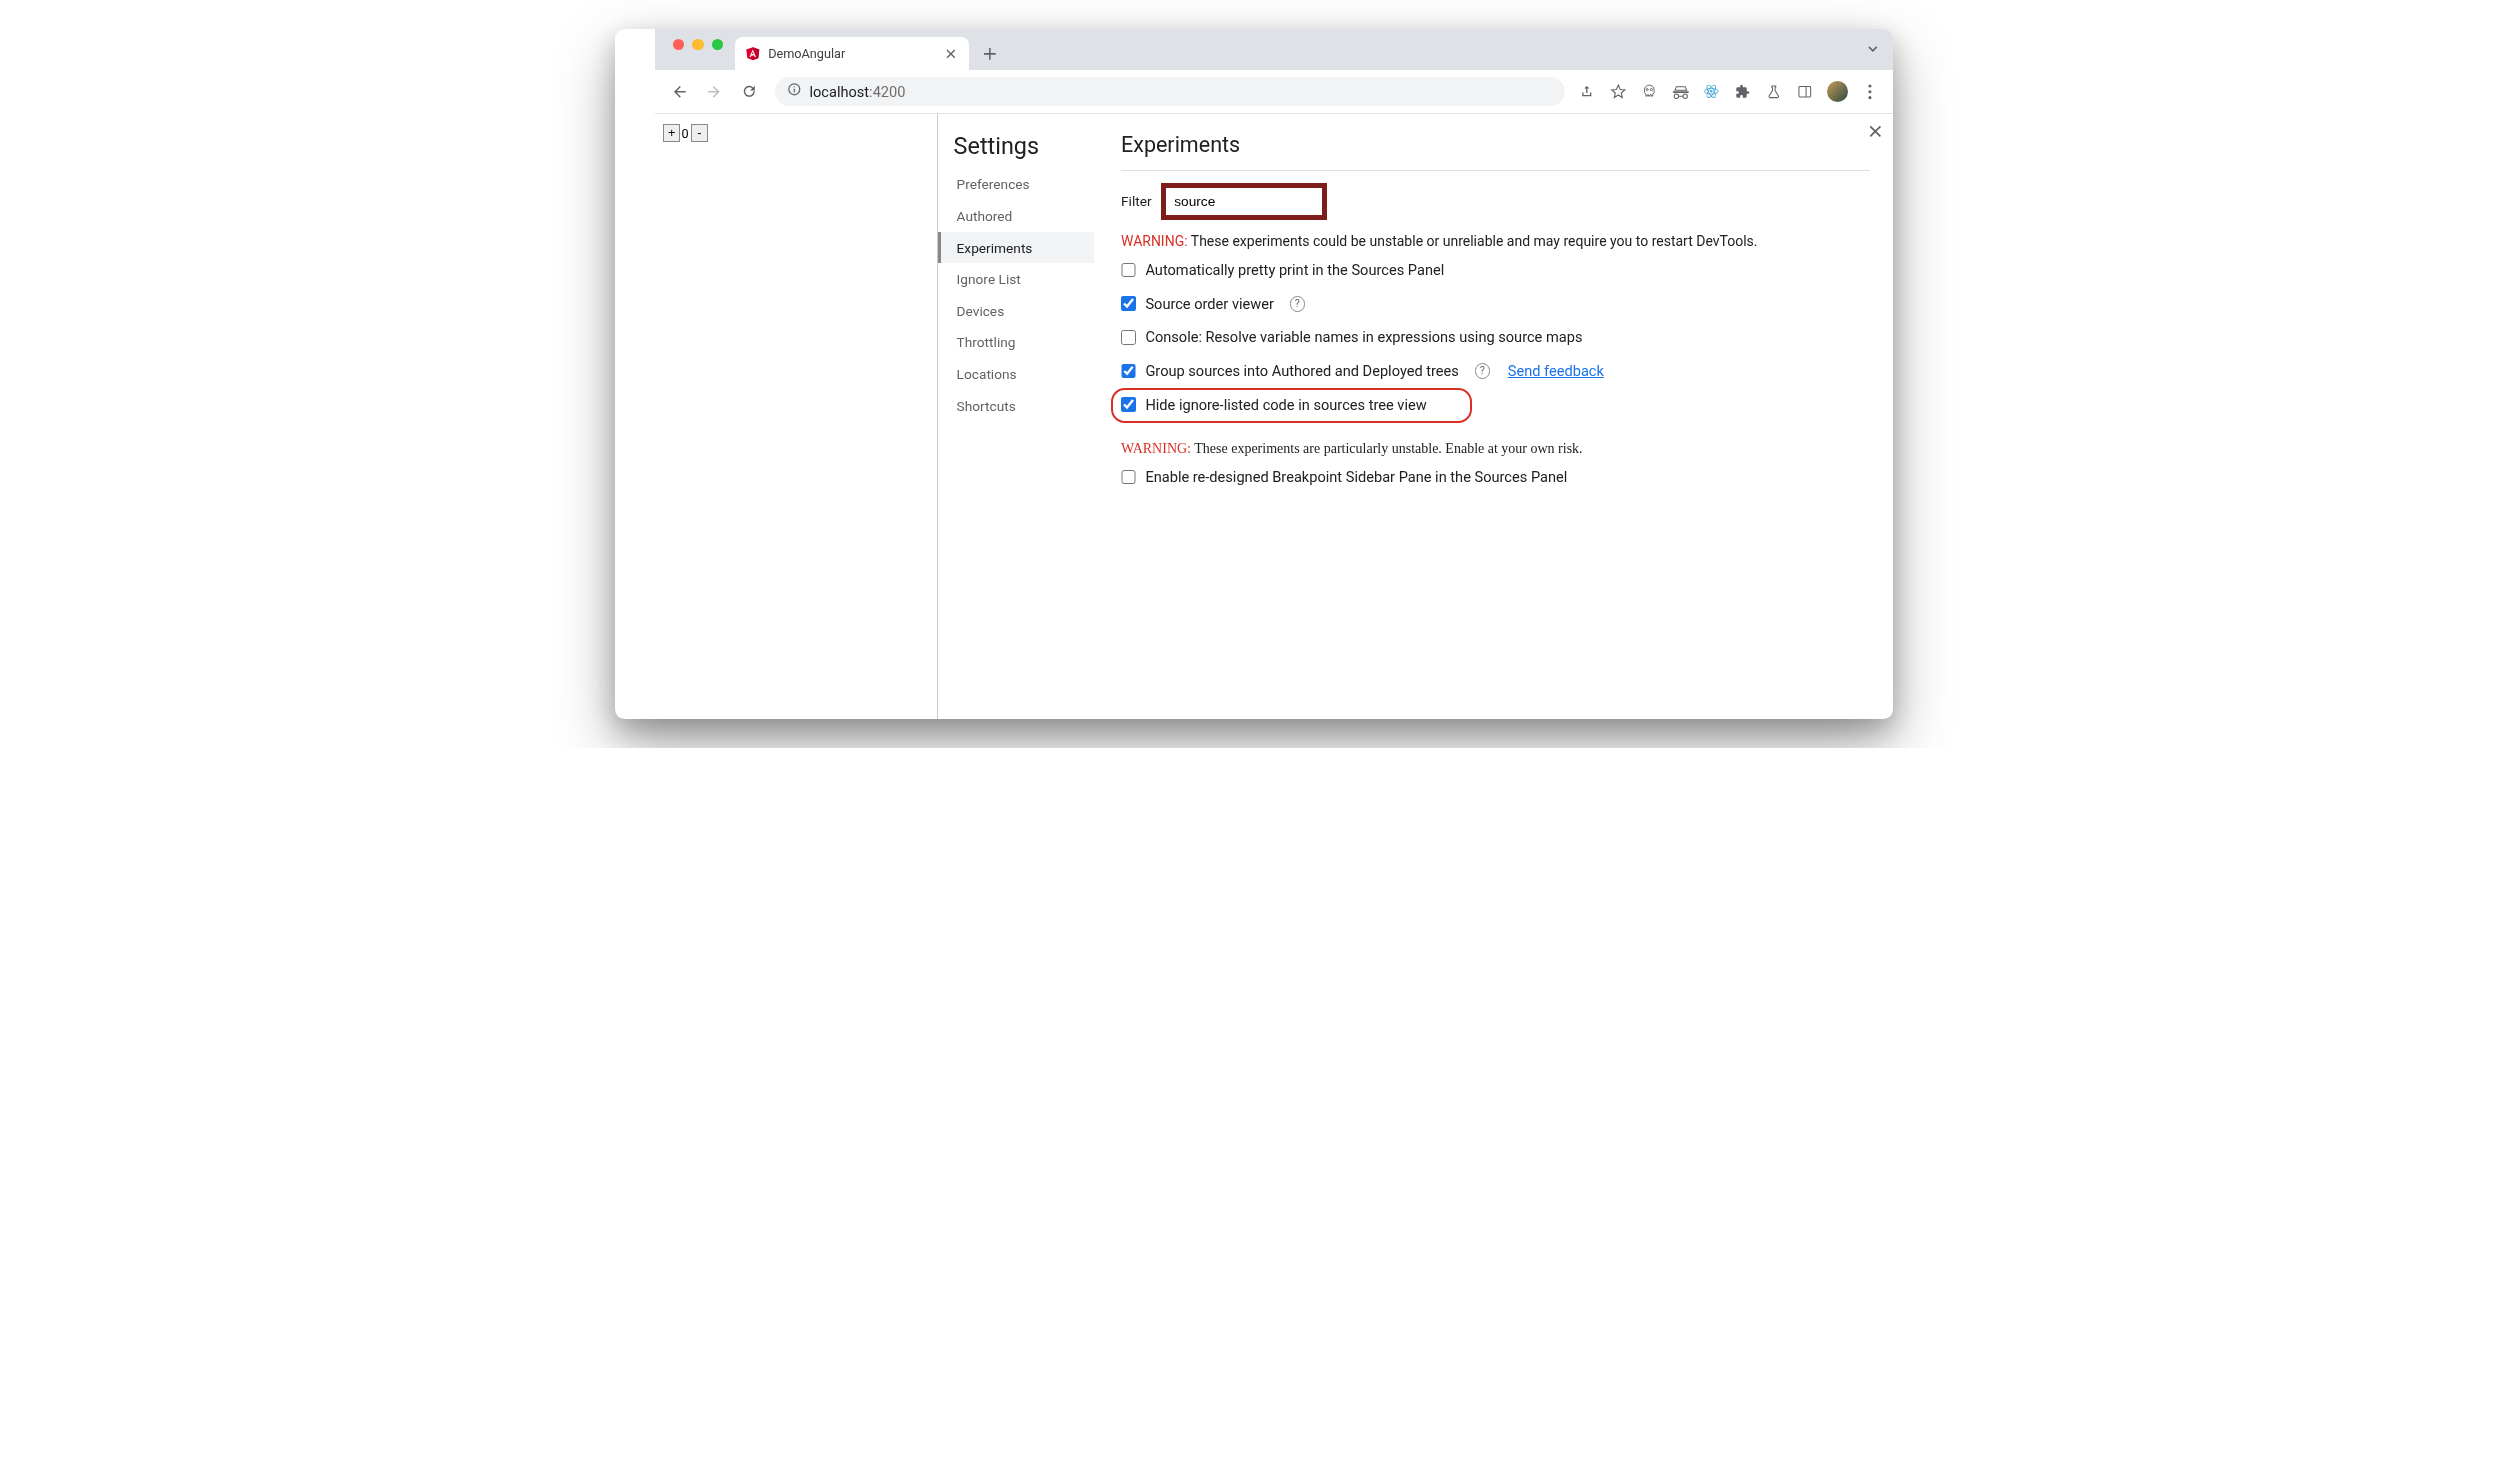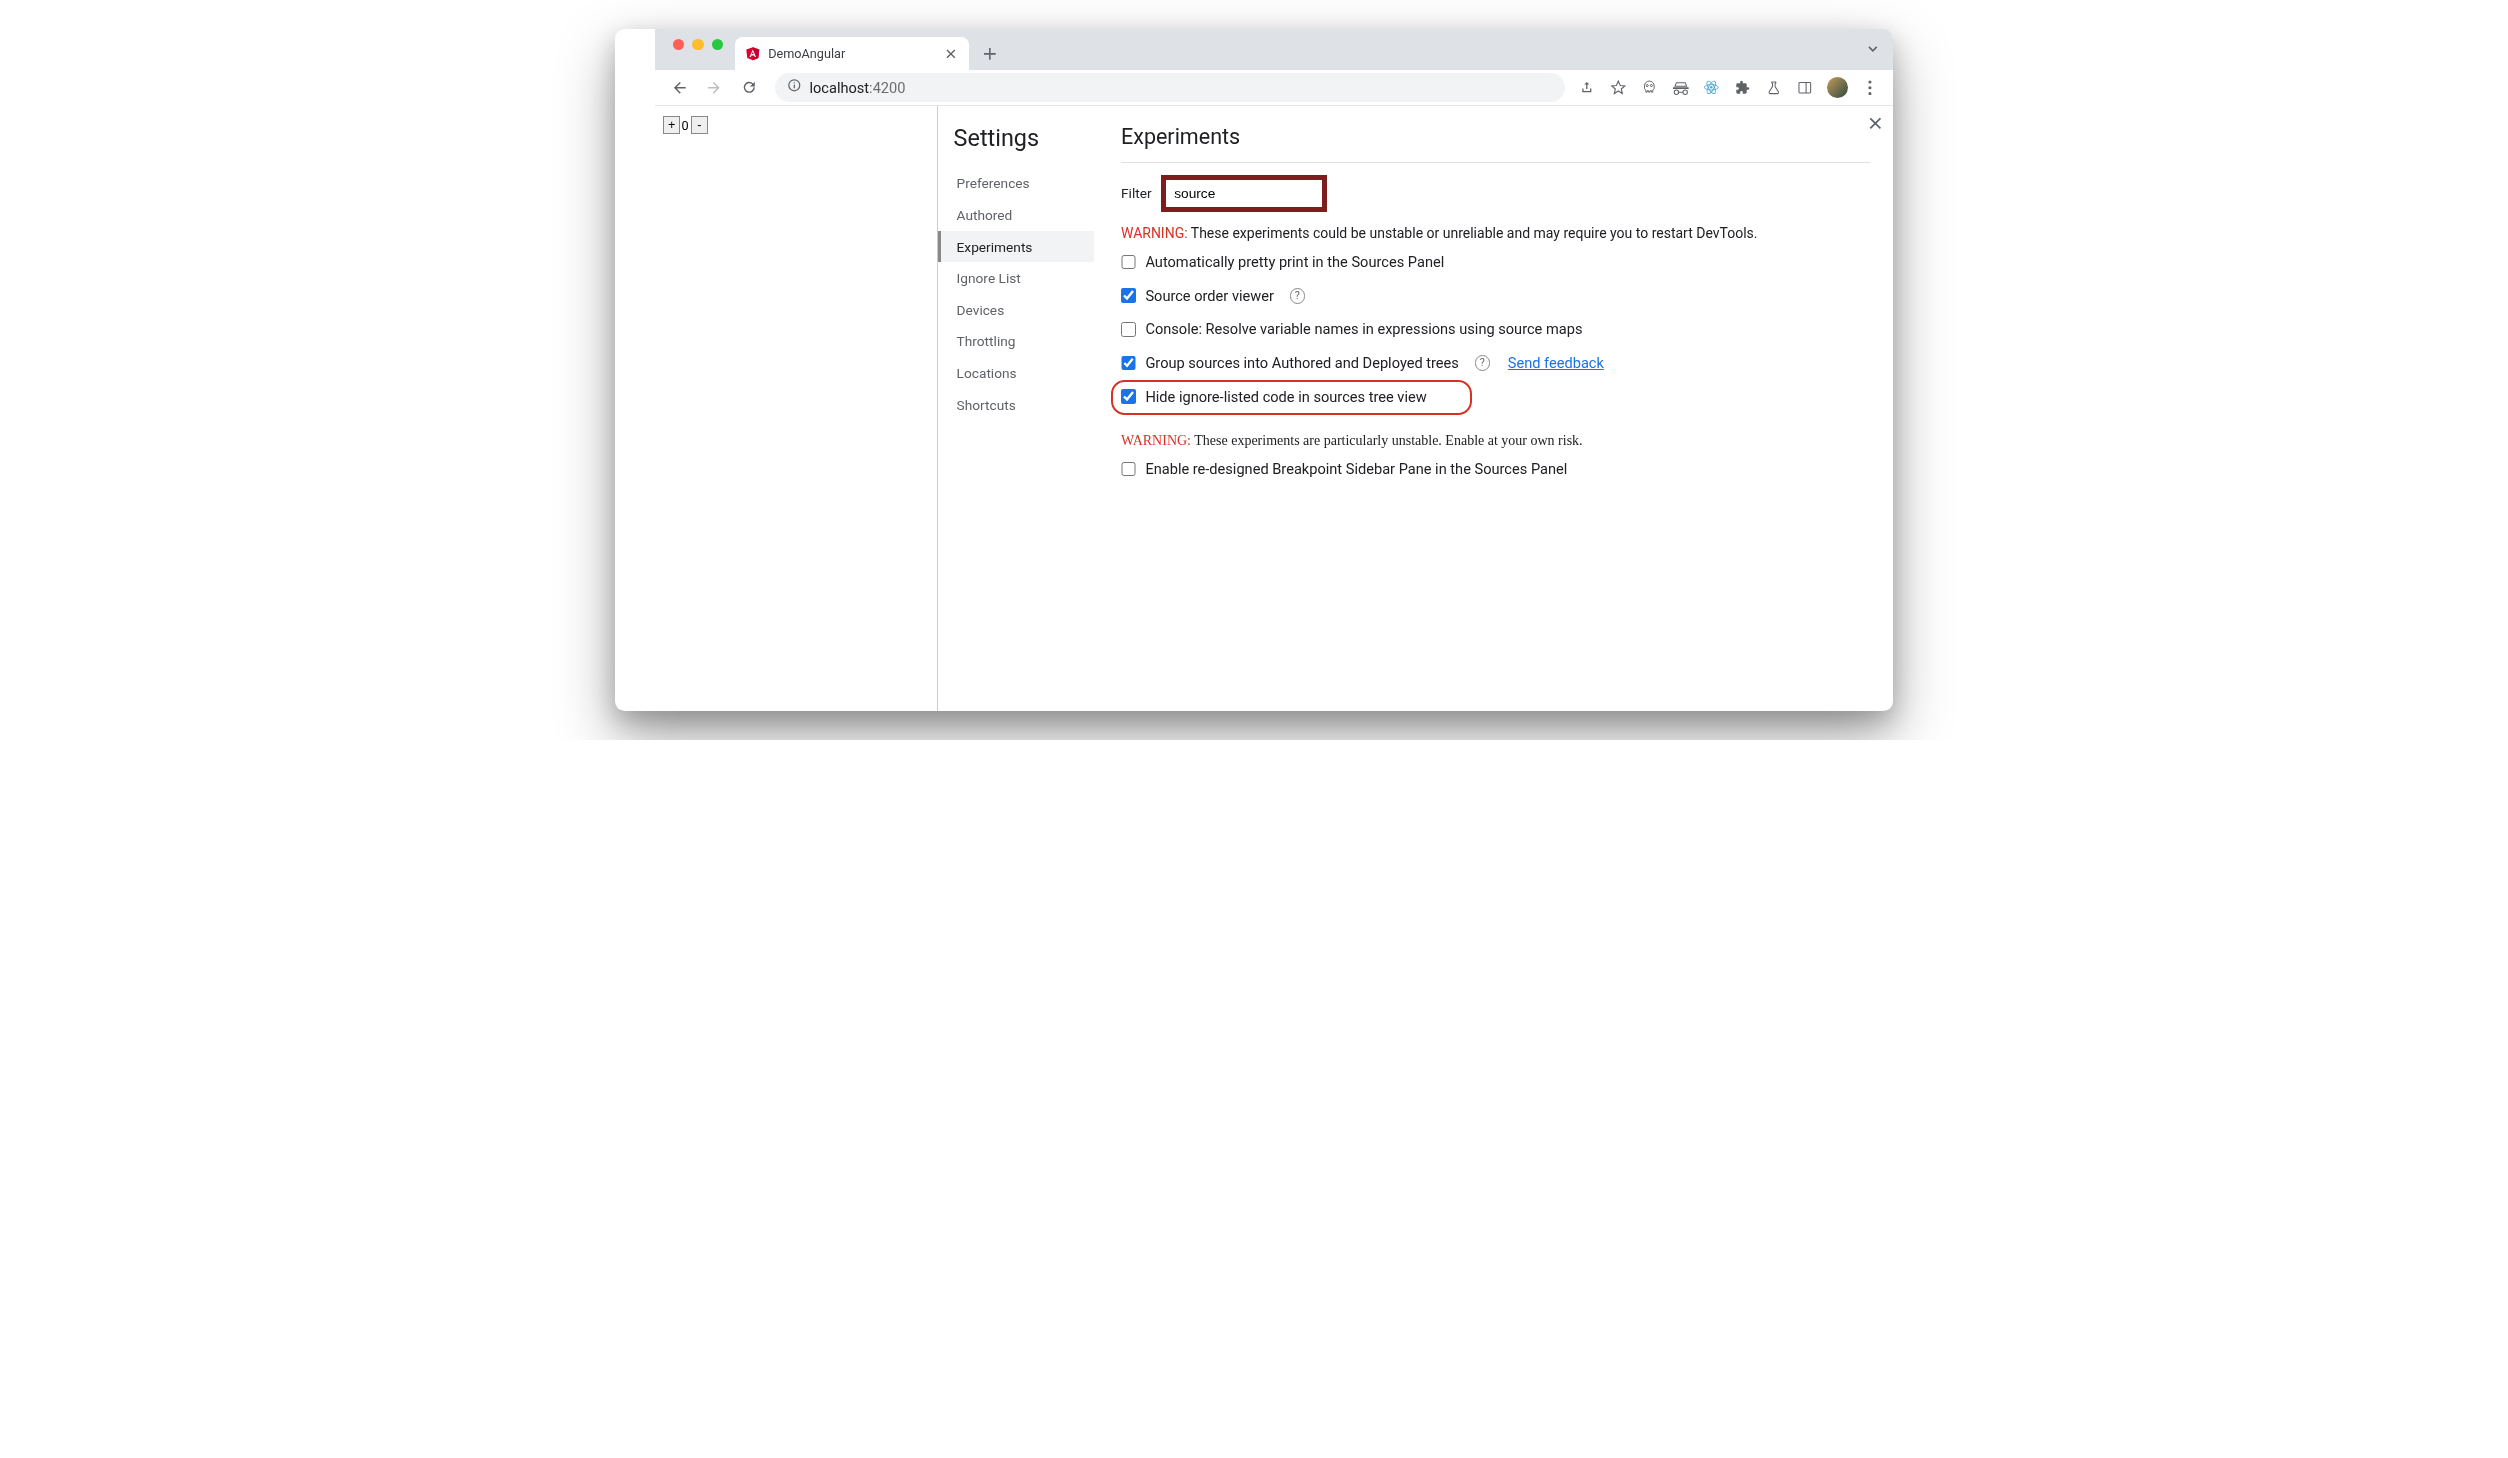--- a/index.html
+++ b/index.html
@@ -68,21 +68,21 @@
       color: #5f6368; font-size: 17.6px;
       margin-left: 7.8px; margin-bottom: 2.9px;
       cursor: pointer; border-radius: 50%;
     }
     .tab-strip .chev {
       position: absolute; right: 13.7px; top: 11.7px;
       color: #5f6368; cursor: pointer;
     }
     .toolbar {
       background: #fff;
-      height: 36px;
+      height: 44px;
       display: flex;
       align-items: center;
       padding: 0 9.8px;
       gap: 5.9px;
       border-bottom: 1px solid #e4e4e4;
     }
     .tb-btn {
       width: 29px; height: 29px;
       display: flex; align-items: center; justify-content: center;
       color: #5f6368;
@@ -153,21 +153,21 @@
       cursor: pointer;
     }
     .sidebar {
       width: 156px;
       padding: 17.6px 0 0 15.6px;
     }
     .sidebar h1 {
       font-size: 23.4px;
       font-weight: 400;
       color: #202124;
-      margin-bottom: 16px;
+      margin-bottom: 9px;
     }
     .side-item {
       padding: 7.8px 9.8px;
       font-size: 13.7px;
       color: #5f6368;
       cursor: pointer;
       border-left: 3.9px solid transparent;
       margin-left: -15.6px;
       padding-left: 15.6px;
     }

